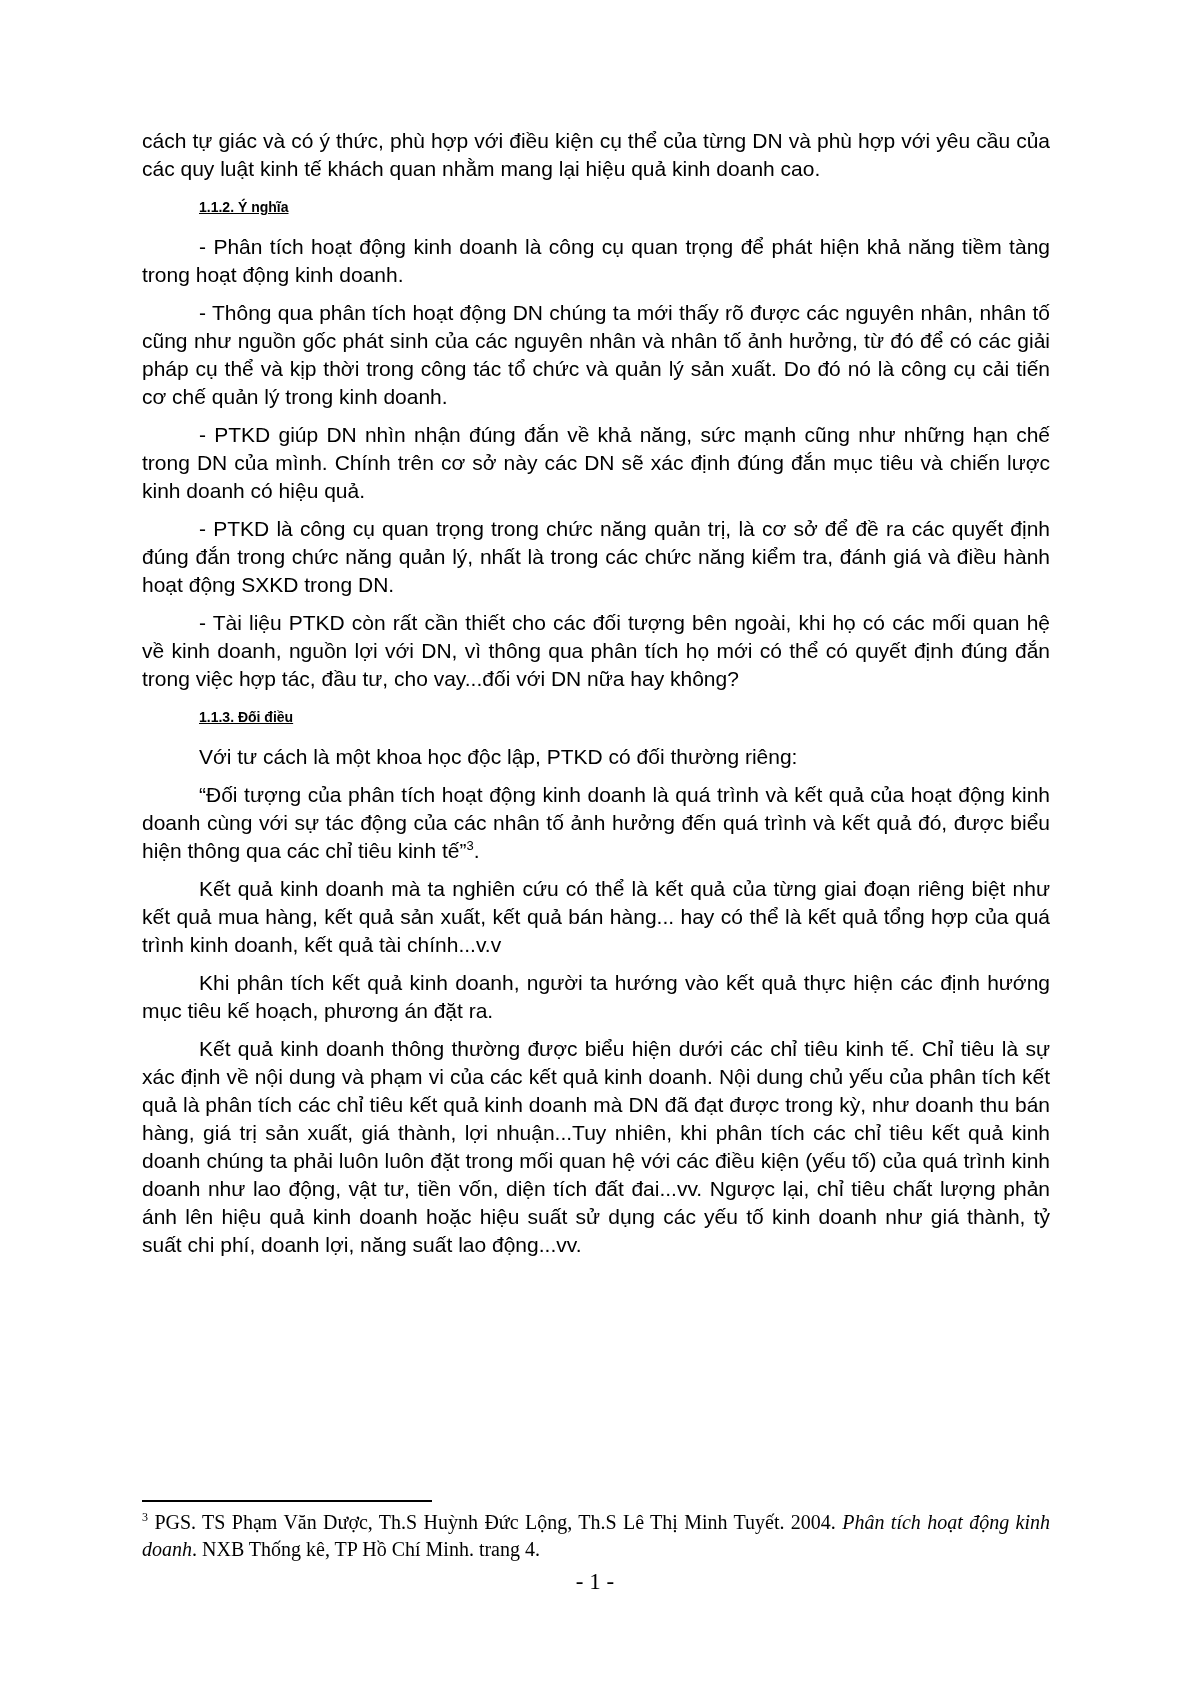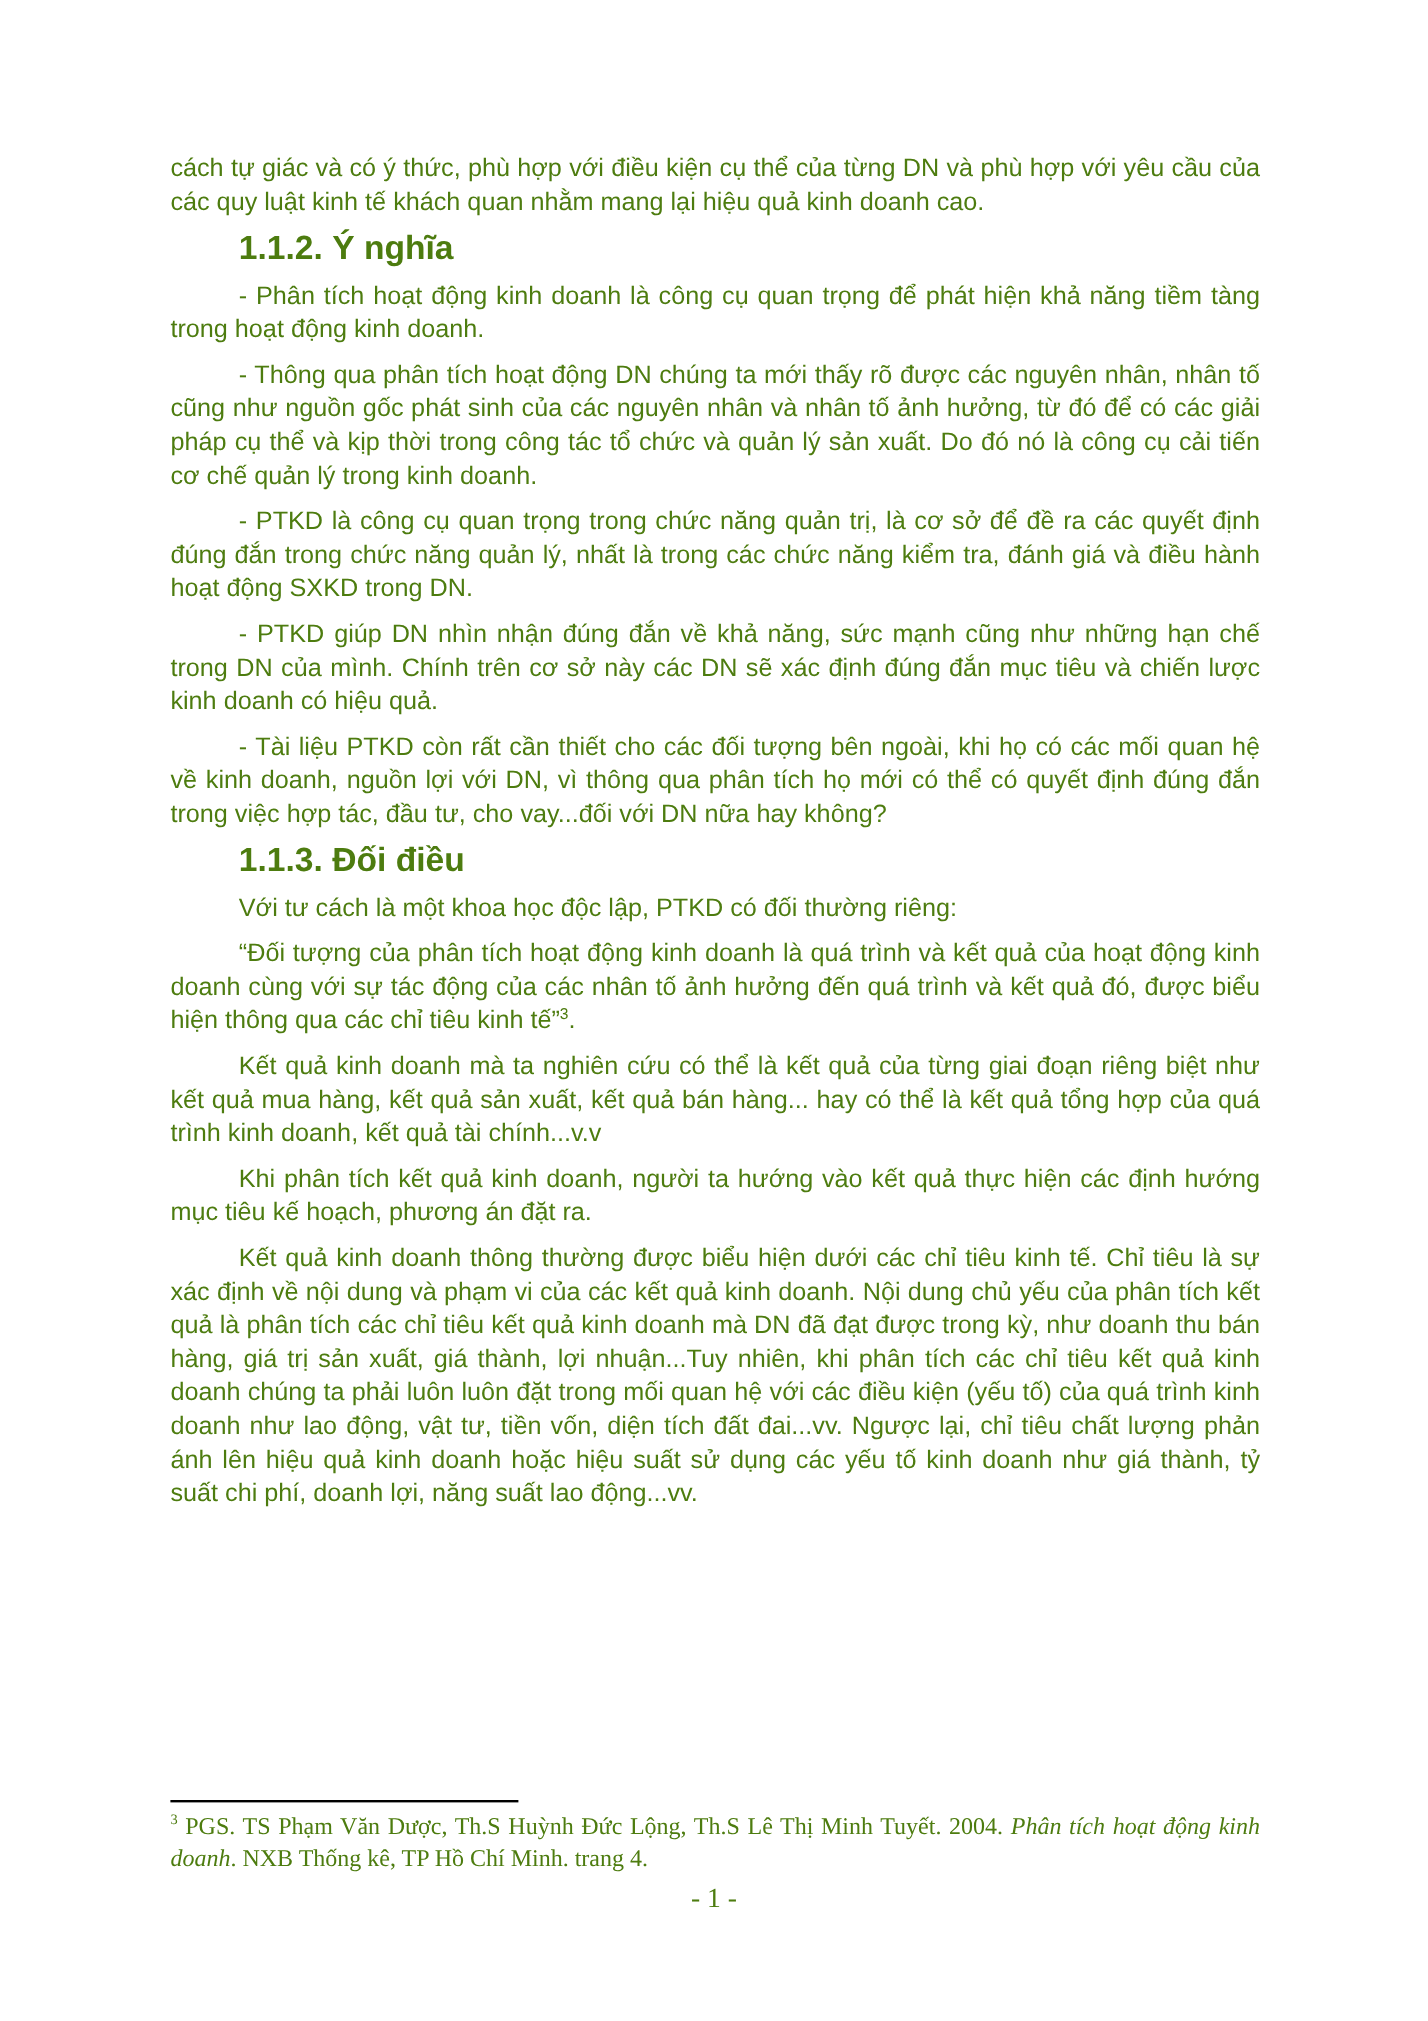--- a/index.html
+++ b/index.html
@@ -5,46 +5,47 @@
   html, body {
     margin: 0;
     padding: 0;
     background: #ffffff;
   }
   .page {
     position: relative;
     width: 1190px;
     height: 1684px;
     background: #ffffff;
-    color: #4d7c0f;
+    color: #000000;
     overflow: hidden;
   }
   .content {
     position: absolute;
     left: 142px;
     top: 127px;
     width: 908px;
     font-family: "Liberation Sans", sans-serif;
     font-size: 21px;
     line-height: 28px;
   }
   .content p {
     margin: 0 0 10px 0;
     text-align: justify;
     text-indent: 57px;
   }
   .content p.continued {
     text-indent: 0;
   }
   .content h2 {
-    font-size: 28px;
+    font-size: 14px;
     font-weight: bold;
     margin: 10px 0 12px 0;
     text-indent: 57px;
     line-height: 28px;
+    text-decoration: underline;
   }
   sup.fn-ref {
     font-size: 13px;
     line-height: 0;
     vertical-align: super;
   }
   .footnote-block {
     position: absolute;
     left: 142px;
     top: 1500px;
@@ -89,23 +90,23 @@
   <div class="content">
 
     <p class="continued">cách tự giác và có ý thức, phù hợp với điều kiện cụ thể của từng DN và phù hợp với yêu cầu của các quy luật kinh tế khách quan nhằm mang lại hiệu quả kinh doanh cao.</p>
 
     <h2>1.1.2.  Ý nghĩa</h2>
 
     <p>- Phân tích hoạt động kinh doanh là công cụ quan trọng để phát hiện khả năng tiềm tàng trong hoạt động kinh doanh.</p>
 
     <p>- Thông qua phân tích hoạt động DN chúng ta mới thấy rõ được các nguyên nhân, nhân tố cũng như nguồn gốc phát sinh của các nguyên nhân và nhân tố ảnh hưởng, từ đó để có các giải pháp cụ thể và kịp thời trong công tác tổ chức và quản lý sản xuất. Do đó nó là công cụ  cải tiến cơ chế quản lý trong kinh doanh.</p>
 
+    <p>- PTKD giúp DN nhìn nhận đúng đắn về khả năng, sức mạnh cũng như những hạn chế trong DN của mình. Chính trên cơ sở này các DN sẽ xác định đúng đắn mục tiêu và chiến lược kinh doanh có hiệu quả.</p>
+
     <p>- PTKD là công cụ quan trọng trong chức năng quản trị, là cơ sở để đề ra các quyết định đúng đắn trong chức năng quản lý, nhất là trong các chức năng kiểm tra, đánh giá và điều hành hoạt động  SXKD trong DN.</p>
-
-    <p>- PTKD giúp DN nhìn nhận đúng đắn về khả năng, sức mạnh cũng như những hạn chế trong DN của mình. Chính trên cơ sở này các DN sẽ xác định đúng đắn mục tiêu và chiến lược kinh doanh có hiệu quả.</p>
 
 
     <p>- Tài liệu PTKD còn rất cần thiết cho các đối tượng bên ngoài, khi họ có các mối quan hệ về kinh doanh, nguồn lợi với DN, vì thông qua phân tích họ mới có thể có quyết định đúng đắn trong việc hợp tác, đầu tư, cho vay...đối với DN nữa hay không?</p>
 
     <h2>1.1.3.  Đối điều</h2>
 
     <p>Với tư cách là một khoa học độc lập, PTKD có đối thường riêng:</p>
 
     <p><span>“Đối tượng của phân tích hoạt động kinh doanh là quá trình và kết quả của hoạt động kinh doanh cùng với sự tác động của các nhân tố ảnh hưởng đến quá trình và kết quả đó, được biểu hiện thông qua các chỉ tiêu kinh tế”</span><sup class="fn-ref">3</sup><span>.</span></p>
 

